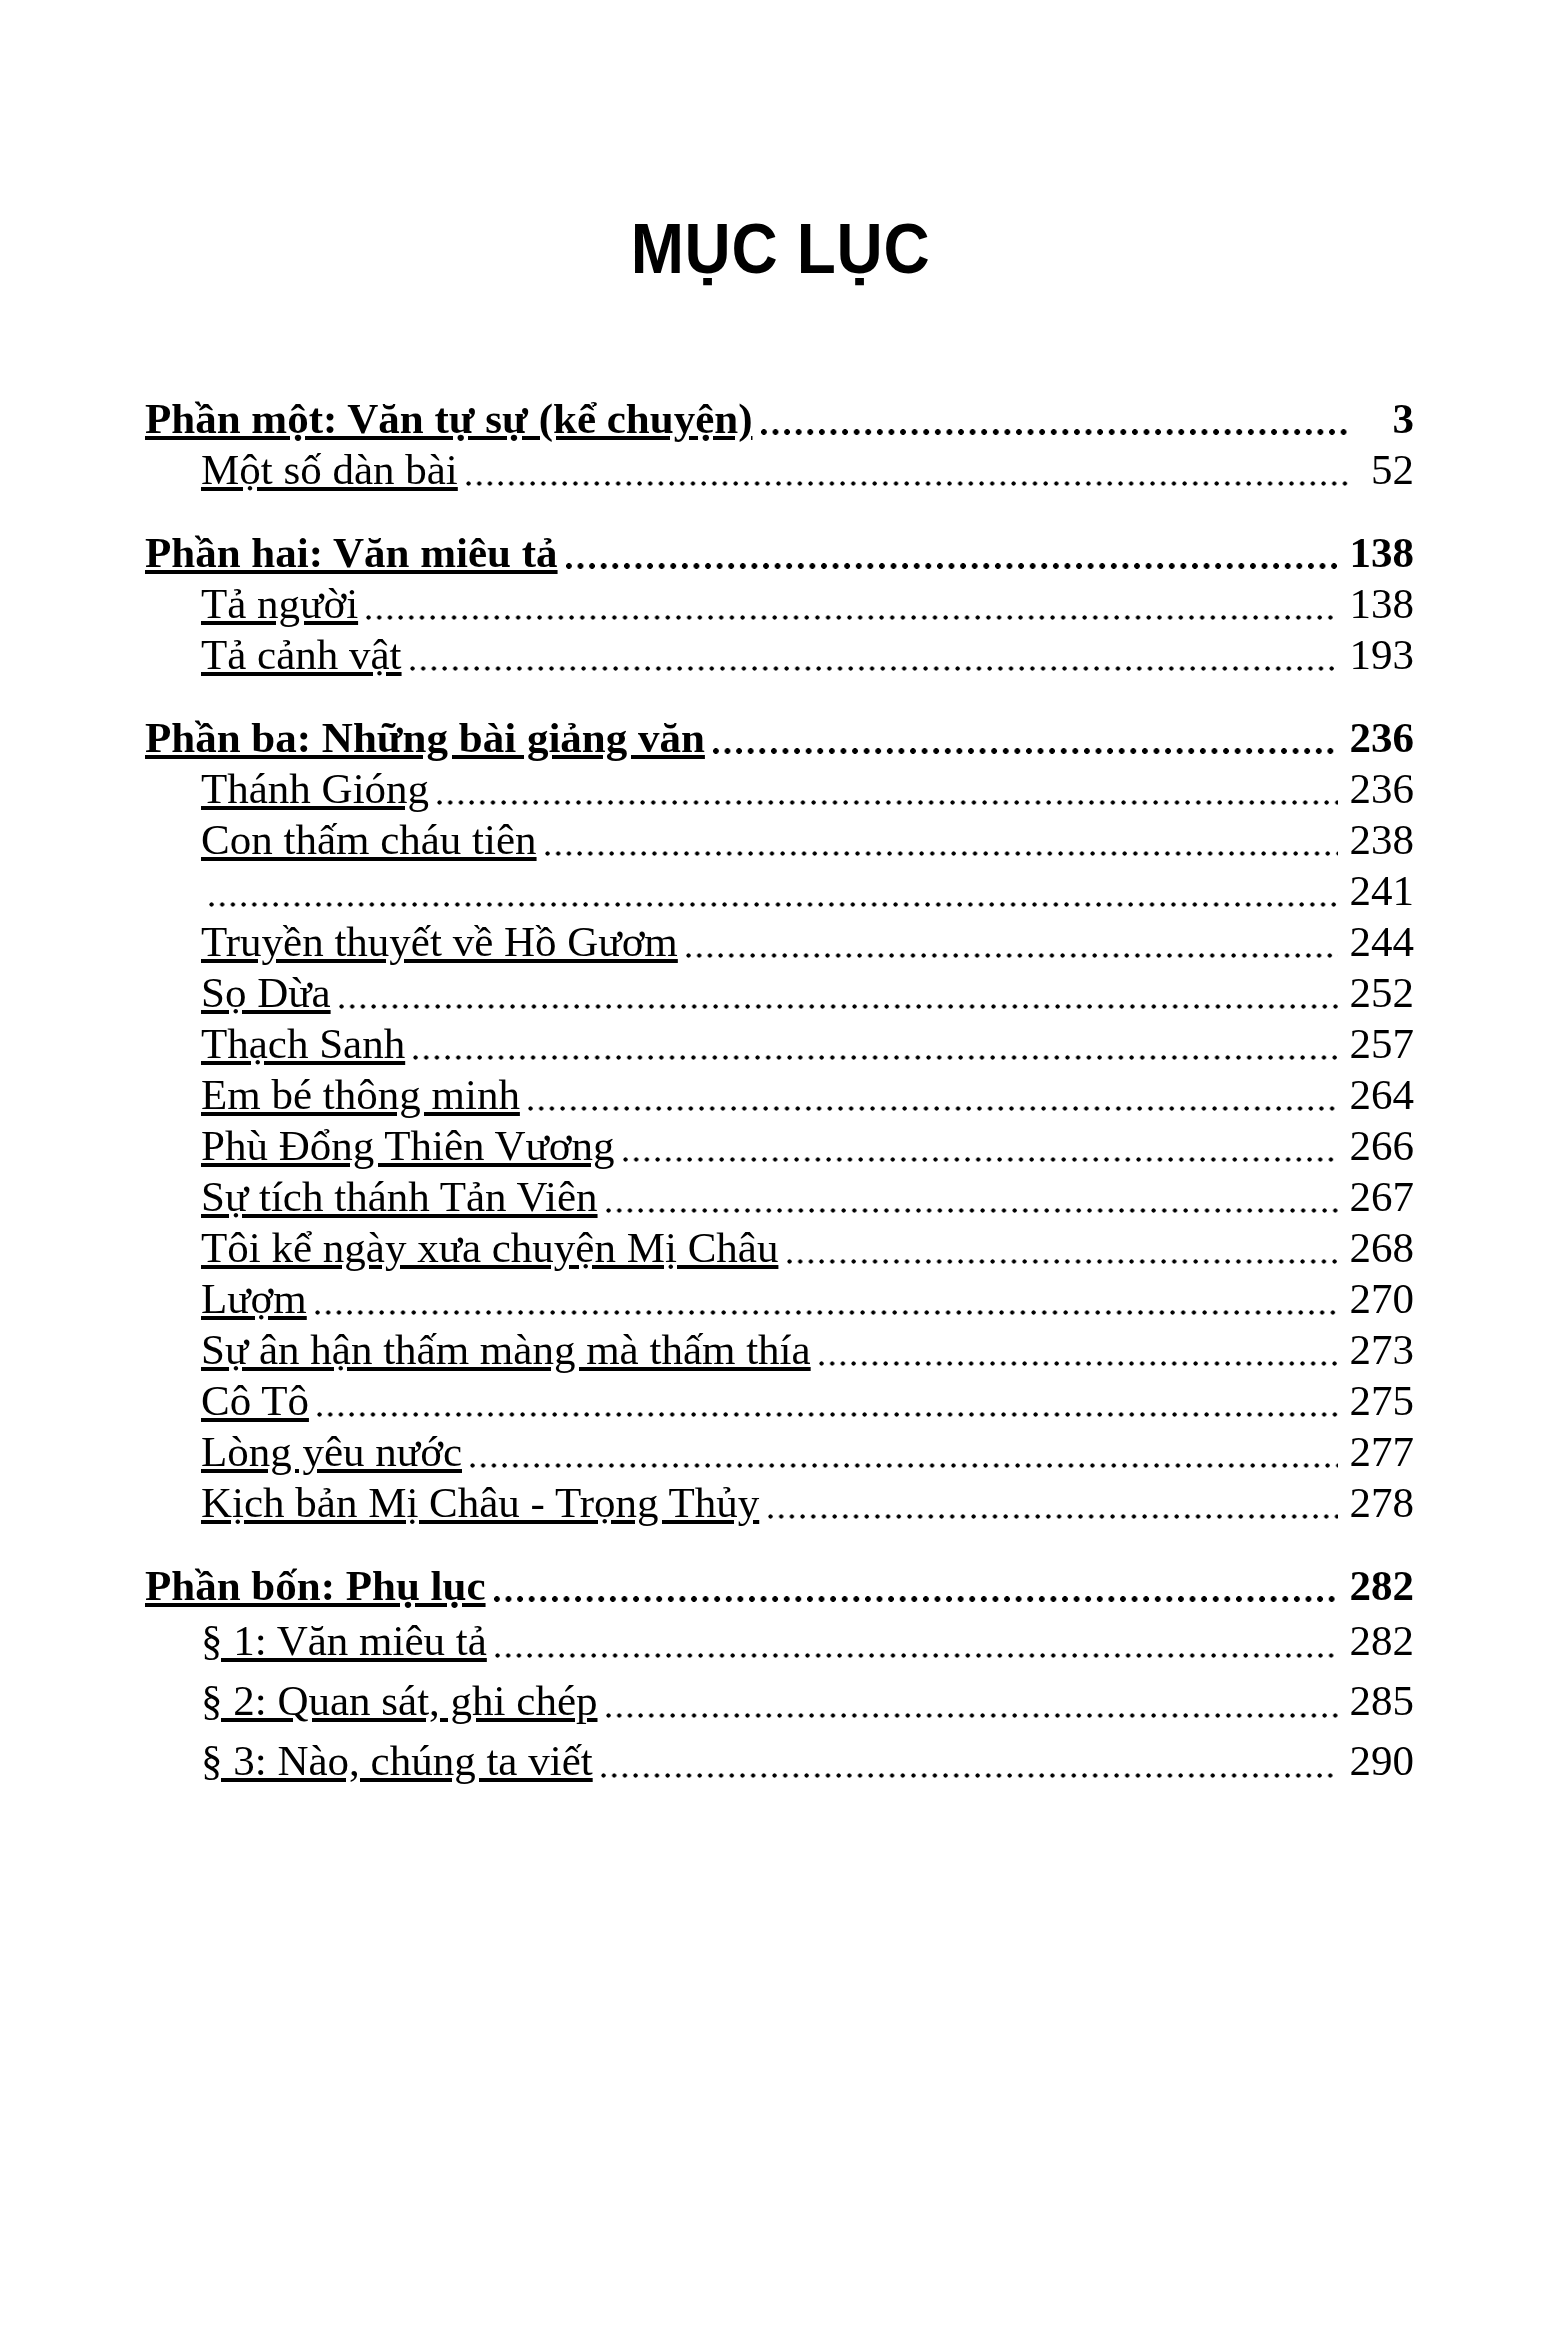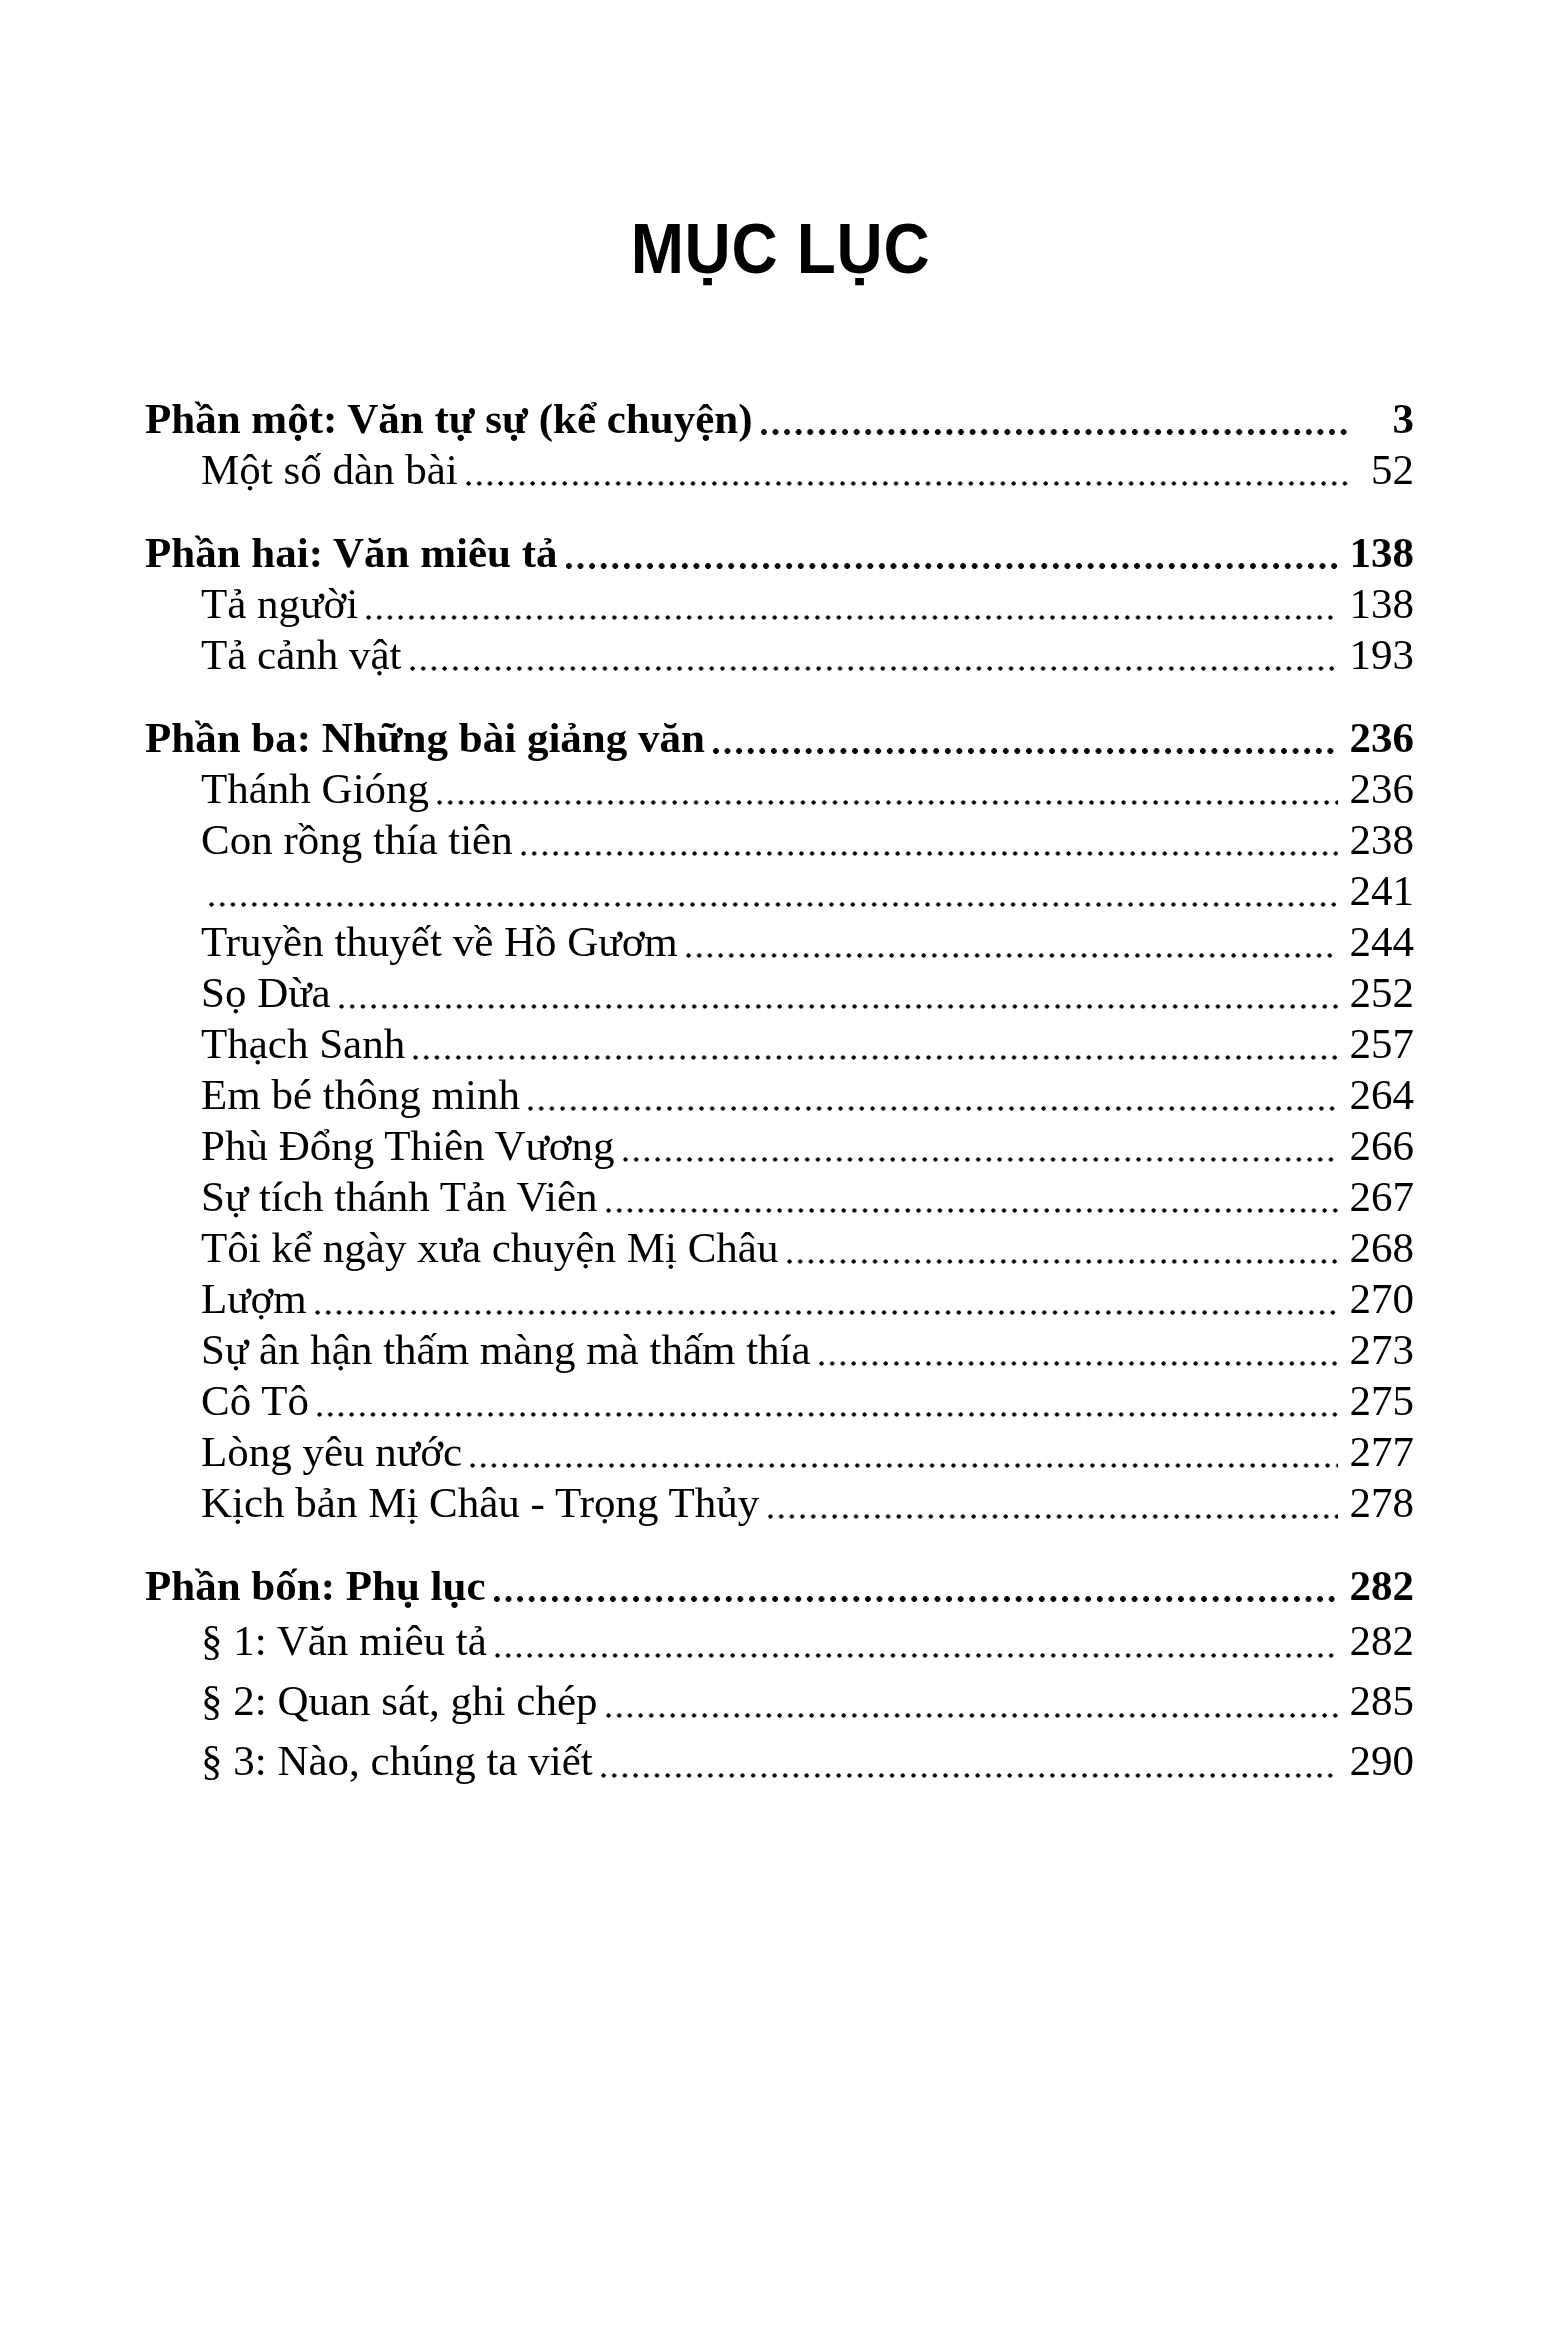--- a/index.html
+++ b/index.html
@@ -48,20 +48,21 @@
     white-space: nowrap;
   }
   .row.bold {
     font-weight: bold;
   }
   .row.item {
     padding-left: 56px;
   }
   .label {
     flex: 0 0 auto;
+    text-decoration: underline;
   }
   .leader {
     flex: 1 1 auto;
     position: relative;
     align-self: stretch;
   }
   .leader::after {
     content: "";
     position: absolute;
     left: 8.3px;
@@ -134,21 +135,21 @@
     <span class="label">Phần ba: Những bài giảng văn</span>
     <span class="leader"></span>
     <span class="pagenum">236</span>
   </div>
       <div class="row item">
     <span class="label">Thánh Gióng</span>
     <span class="leader"></span>
     <span class="pagenum">236</span>
   </div>
       <div class="row item">
-    <span class="label">Con rồng thía tiên</span>
+    <span class="label">Con thấm cháu tiên</span>
     <span class="leader"></span>
     <span class="pagenum">238</span>
   </div>
       <div class="row item">
     <span class="leader"></span>
     <span class="pagenum">241</span>
   </div>
       <div class="row item">
     <span class="label">Truyền thuyết về Hồ Gươm</span>
     <span class="leader"></span>

